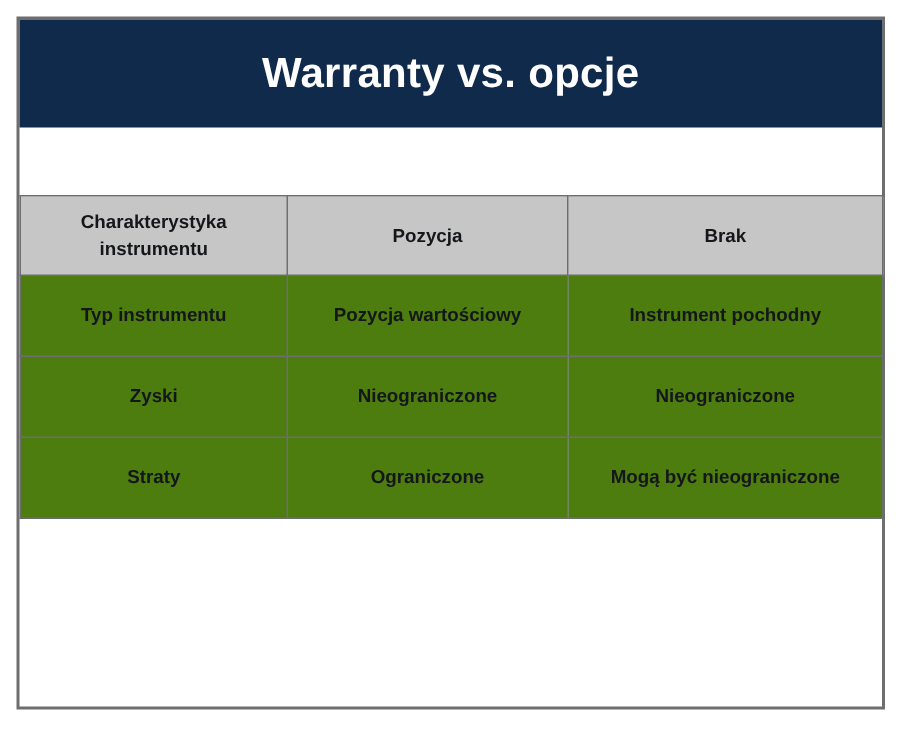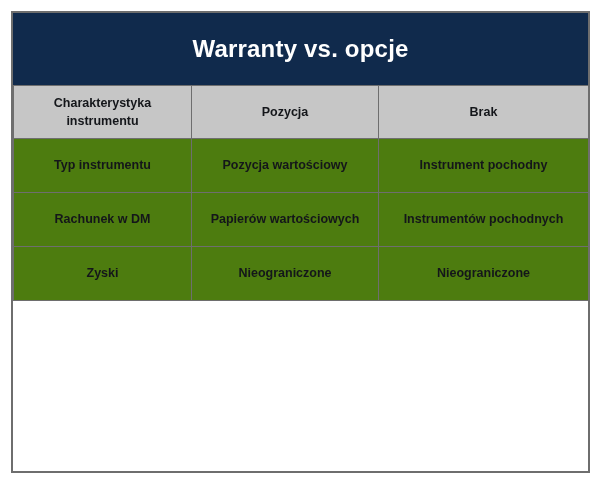--- a/index.html
+++ b/index.html
@@ -32,30 +32,31 @@
   .title-bar {
     height: 72px;
     background: #102a4c;
     display: flex;
     align-items: center;
     justify-content: center;
     box-sizing: border-box;
   }
   .title-bar .title {
     color: #ffffff;
-    font-size: 24px;
+    font-size: 28px;
     font-weight: bold;
     letter-spacing: 0.2px;
     text-align: center;
     line-height: 1.1;
   }
   table.cmp {
     width: 100%;
     border-collapse: collapse;
     table-layout: fixed;
+    margin-top: 45px;
   }
   table.cmp col.c1 { width: 178px; }
   table.cmp col.c2 { width: 187px; }
   table.cmp col.c3 { width: 210px; }
 
   table.cmp th,
   table.cmp td {
     border: 1px solid #6e6e6e;
     text-align: center;
     vertical-align: middle;
@@ -100,26 +101,26 @@
           <th>Brak</th>
         </tr>
       </thead>
       <tbody>
         <tr>
           <td>Typ instrumentu</td>
           <td>Pozycja wartościowy</td>
           <td>Instrument pochodny</td>
         </tr>
         <tr>
-          <td>Rachunek w DM</td>
-          <td>Papierów wartościowych</td>
-          <td>Instrumentów pochodnych</td>
-        </tr>
-        <tr>
           <td>Zyski</td>
           <td>Nieograniczone</td>
           <td>Nieograniczone</td>
+        </tr>
+        <tr>
+          <td>Straty</td>
+          <td>Ograniczone</td>
+          <td>Mogą być nieograniczone</td>
         </tr>
       </tbody>
     </table>
 
   </div>
 </div>
 
 </body></html>

